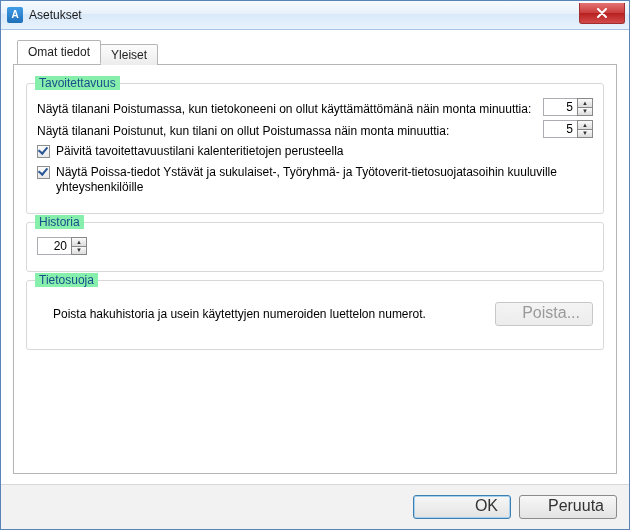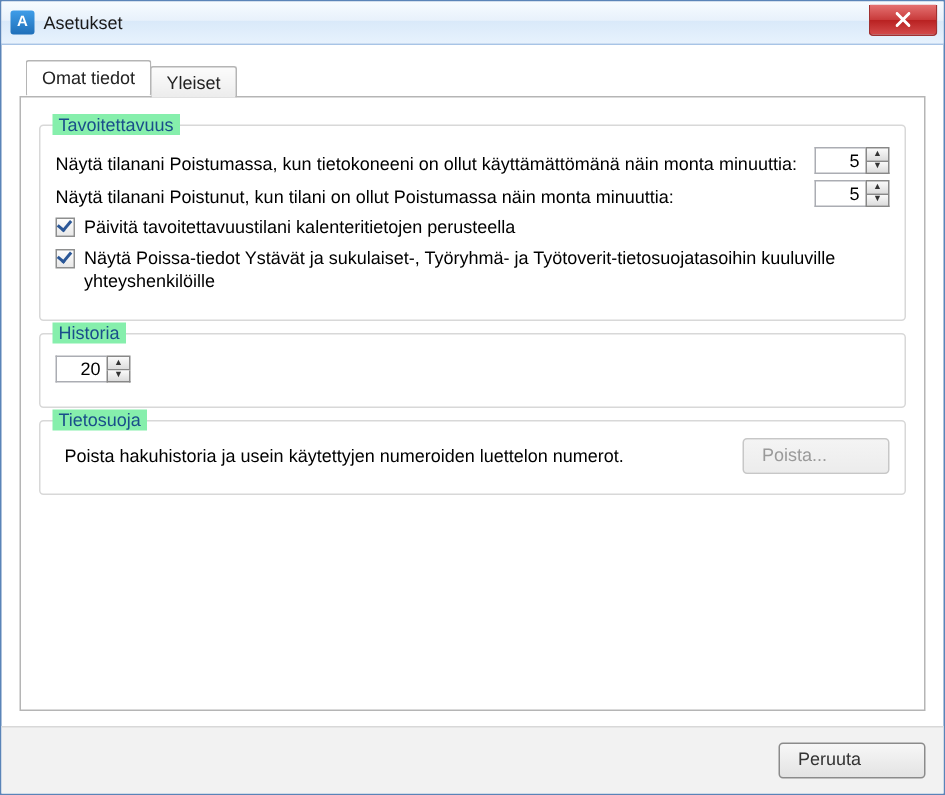--- a/index.html
+++ b/index.html
@@ -191,32 +191,32 @@
     flex: 1 1 auto;
     line-height: 15px;
   }
   .plain-text {
     margin: 2px 0 6px 0;
   }
   .privacy-row {
     display: flex;
     align-items: center;
   }
-  .privacy-row .plain-text { flex: 1 1 auto; margin: 6px; }
+  .privacy-row .plain-text { flex: 1 1 auto; margin: 16px; }
   .btn {
     min-width: 72px;
     height: 22px;
     border: 1px solid #8b8b8b;
     border-radius: 3px;
     background: linear-gradient(to bottom, #f7f7f7, #e3e3e3);
     color: #333;
     padding: 0 12px;
-    font-size: 12px;
+    font-size: 16px;
     line-height: 20px;
-    text-align: left;
+    text-align: right;
   }
   .btn.disabled {
     color: #9a9a9a;
     border-color: #c7c7c7;
     background: linear-gradient(to bottom, #f4f4f4, #ececec);
   }
   .btn.default {
     border-color: #3c7fb1;
     box-shadow: 0 0 0 1px #a6d0ec inset;
   }
@@ -313,16 +313,17 @@
         <div class="privacy-row">
           <div class="plain-text">Poista hakuhistoria ja usein käytettyjen numeroiden luettelon numerot.</div>
           <div class="btn disabled">Poista...</div>
         </div>
       </div>
 
     </div>
   </div>
 
   <div class="footer">
+    <div class="btn default">OK</div>
     <div class="btn">Peruuta</div>
   </div>
 
 </div>
 
 </body></html>

